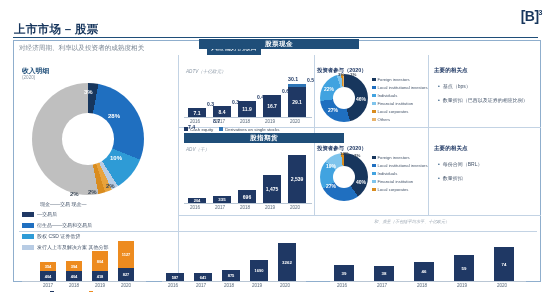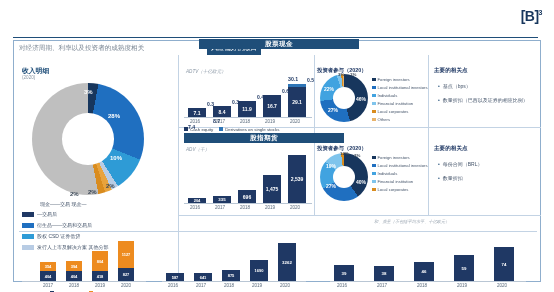--- a/index.html
+++ b/index.html
@@ -209,20 +209,21 @@
     position: absolute;
     font-size: 4.2px; color: #9aa5b1; font-style: italic; white-space: nowrap;
   }
   .note-rule { position: absolute; height: 1px; background: #c3d3e4; }
 </style>
 </head>
 <body>
 
 <div class="slide">
 
+  <div class="title">上市市场 – 股票</div>
   <div class="title-rule"></div>
   <div class="logo"><span>[B]</span><sup>3</sup></div>
 
   <div class="frame">
 
     <div class="subtitle">对经济周期、利率以及投资者的成熟度相关</div>
     <div class="subtitle-hl">风险偏好的敞口</div>
 
     <div class="divider-v" style="left:164px; top:14px; height:227px;"></div>
 

